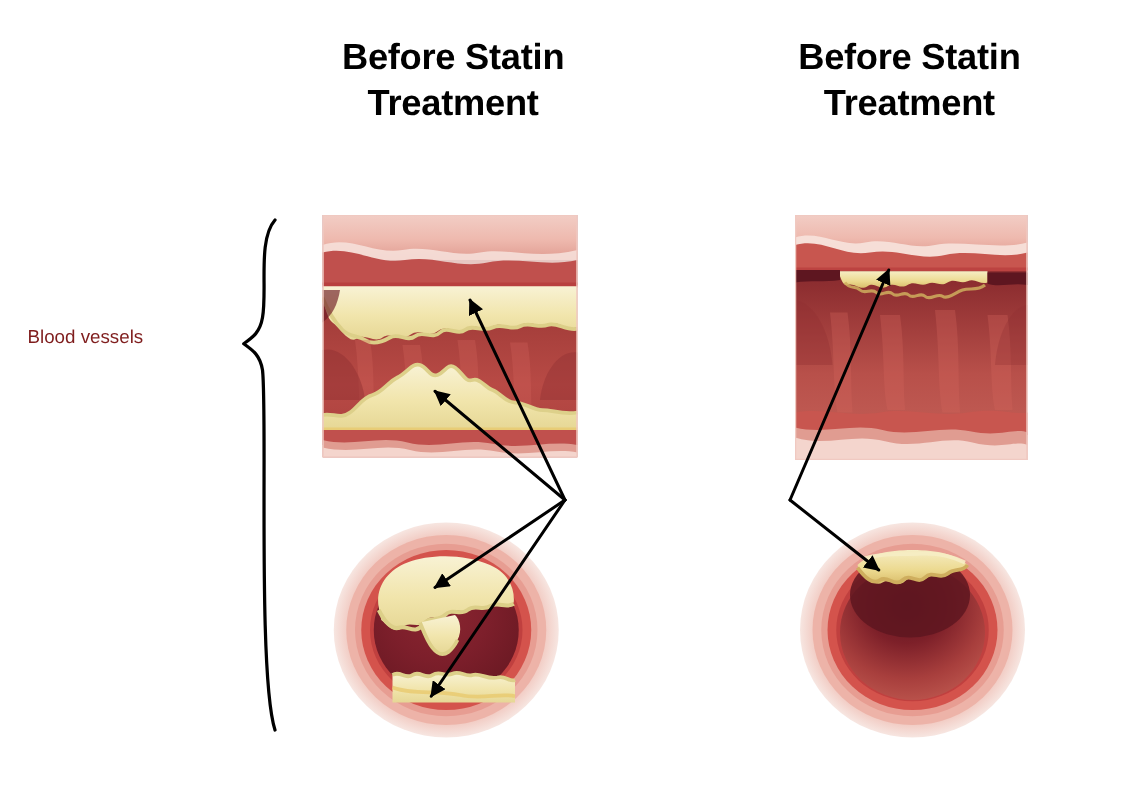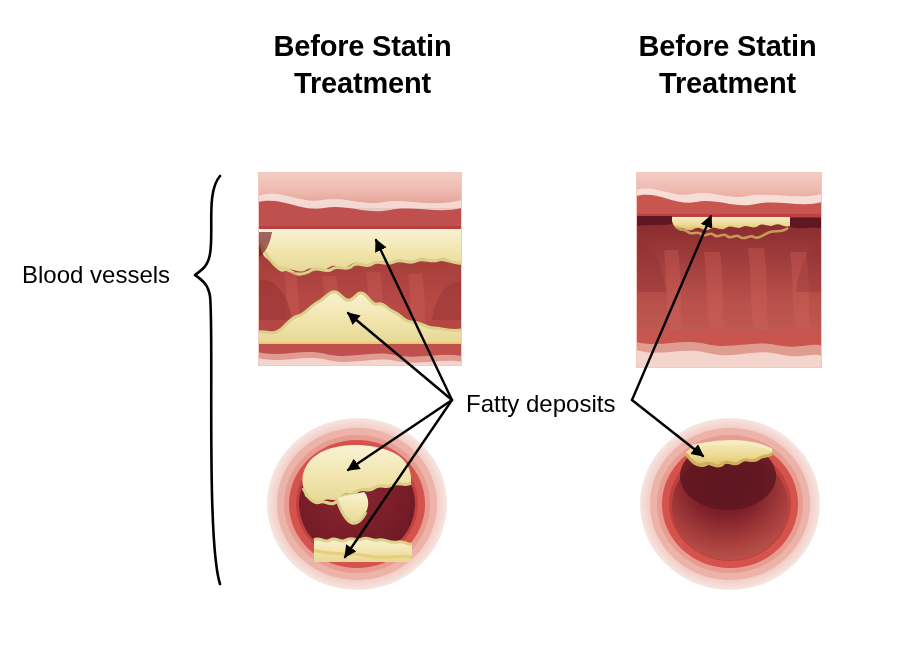--- a/index.html
+++ b/index.html
@@ -29,22 +29,22 @@
     line-height: 1.28;
     letter-spacing: -0.2px;
     color: #000;
     white-space: pre-line;
   }
   #heading-before { left: 240px; top: 28px; width: 245px; }
   #heading-after  { left: 605px; top: 28px; width: 245px; }
 
   .plainlabel {
     position: absolute;
-    font-size: 24px;
-    color: #000000;
+    font-size: 15px;
+    color: #7f1d1d;
     white-space: nowrap;
   }
   #label-blood-vessels { left: 22px; top: 261px; }
   #label-fatty-deposits { left: 466px; top: 390px; }
 
   svg.layer {
     position: absolute;
     left: 0; top: 0;
     width: 900px;
     height: 648px;
@@ -284,21 +284,20 @@
         <path d="M686,454 C692,462 698,468 704,464 C710,460 716,470 722,464
                  C728,458 734,468 740,462 C746,456 752,464 758,459
                  C764,454 770,458 774,452" fill="none" stroke="#cfae5e" stroke-width="3"></path>
         <path d="M690,447 C706,442 720,444 736,443 C752,442 764,446 772,450" fill="none" stroke="#f6edc4" stroke-width="3" opacity="0.9"></path>
       </g>
     </g>
   </svg>
 
   <div class="plainlabel" id="label-blood-vessels">Blood vessels</div>
 
-  <div class="plainlabel" id="label-fatty-deposits">Fatty deposits</div>
 
   <svg class="layer annot" viewBox="0 0 900 648">
     <defs>
       <marker id="arrowHead" viewBox="0 0 10 10" refX="9" refY="5" markerWidth="5.2" markerHeight="5.2" orient="auto-start-reverse">
         <path d="M 0 0 L 10 5 L 0 10 z" fill="#000000"></path>
       </marker>
     </defs>
 
     <g>
       <path d="M220,176

